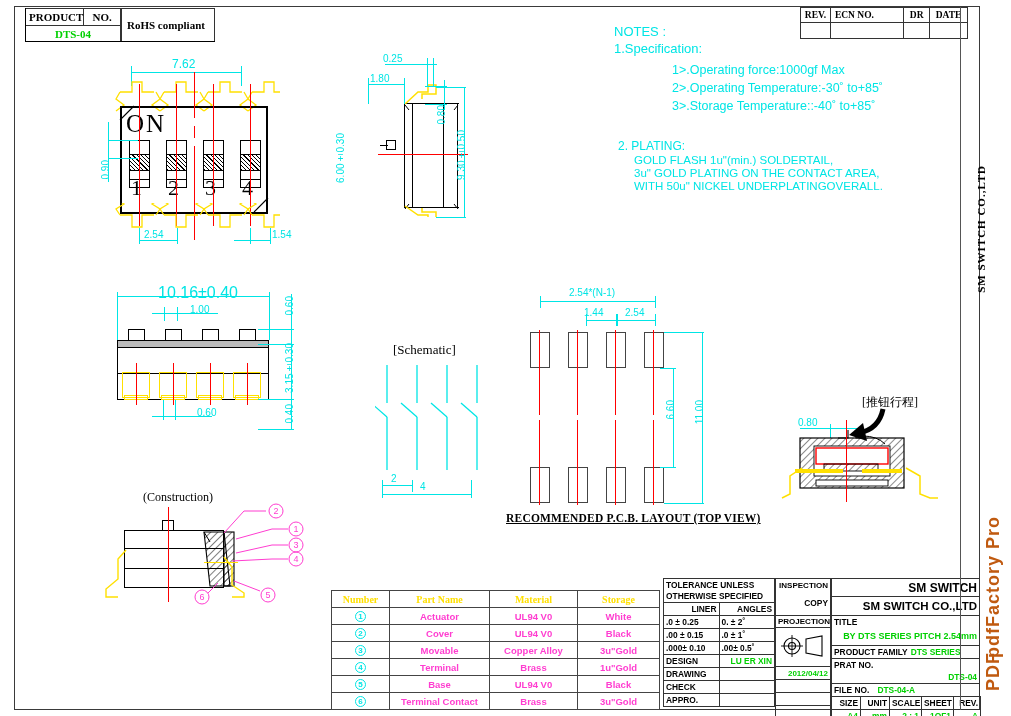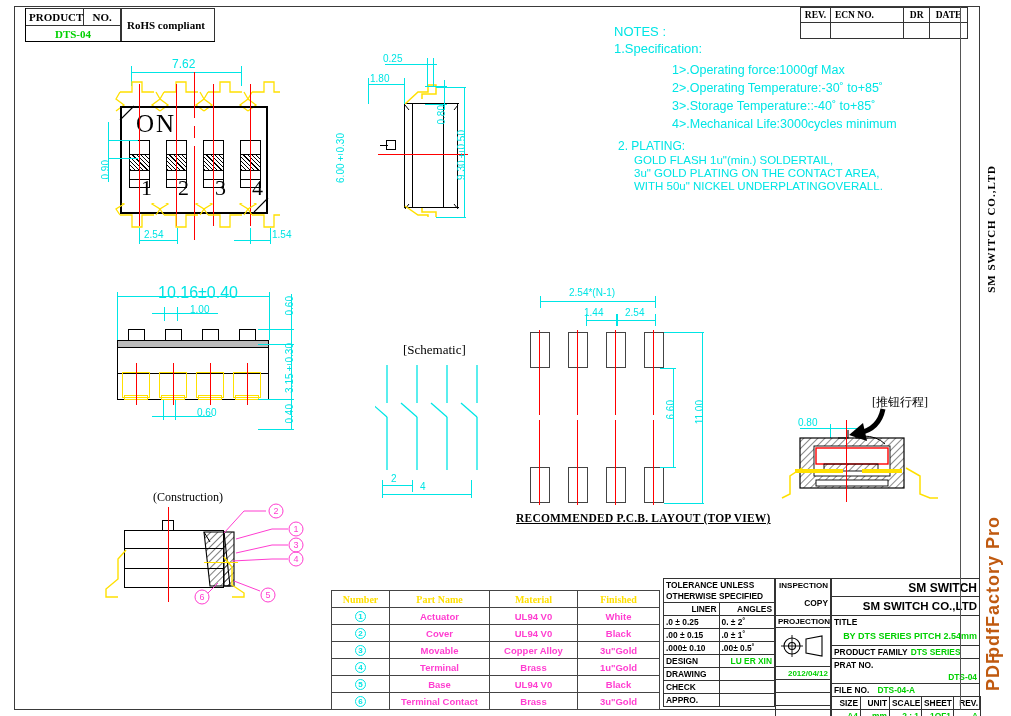--- a/index.html
+++ b/index.html
@@ -8,21 +8,21 @@
     width:1011px; height:716px; position:relative; overflow:hidden;
     font-family:"Liberation Serif", serif; color:#000;
   }
   .page { position:absolute; inset:0; }
   .frame { position:absolute; left:14px; top:6px; width:966px; height:704px; border:1.5px solid #3a3a3a; }
   .abs { position:absolute; }
   .cyan { color:#00e5e5; }
   .green { color:#00d000; }
   .txt { position:absolute; white-space:pre; line-height:1.05; }
   .sans { font-family:"Liberation Sans", sans-serif; }
-  .serif { font-family:"Liberation Serif", serif;margin-left:10px; }
+  .serif { font-family:"Liberation Serif", serif; }
   .vert { writing-mode:vertical-rl; transform:rotate(180deg); }
 
   
   .hdrTbl { position:absolute; border-collapse:collapse; }
   .hdrTbl td { border:1.2px solid #333; padding:0; text-align:center; font-size:11px;
                font-family:"Liberation Serif", serif; font-weight:bold; }
 
   
   .ln { position:absolute; background:#000; }
   .lnc { position:absolute; background:#00e5e5; }
@@ -98,21 +98,20 @@
       <td style="height:16px;"></td>
     </tr>
   </tbody>
     </table>
 
   <div class="notes" style="left:614px; top:24px; font-size:13px;">NOTES :</div>
   <div class="notes" style="left:614px; top:41px; font-size:13px;">1.Specification:</div>
   <div class="notes" style="left:672px; top:63px; font-size:12.5px;">1&gt;.Operating force:1000gf Max</div>
   <div class="notes" style="left:672px; top:81px; font-size:12.5px;">2&gt;.Operating Temperature:-30˚ to+85˚</div>
   <div class="notes" style="left:672px; top:99px; font-size:12.5px;">3&gt;.Storage Temperature::-40˚ to+85˚</div>
-  <div class="notes" style="left:672px; top:117px; font-size:12.5px;">4&gt;.Mechanical Life:3000cycles minimum</div>
   <div class="notes" style="left:618px; top:139px; font-size:12px;">2. PLATING:</div>
   <div class="notes" style="left:634px; top:154px; font-size:11.5px;">GOLD FLASH 1u"(min.) SOLDERTAIL,</div>
   <div class="notes" style="left:634px; top:167px; font-size:11.5px;">3u" GOLD PLATING  ON THE CONTACT AREA,</div>
   <div class="notes" style="left:634px; top:180px; font-size:11.5px;">WITH 50u" NICKEL UNDERPLATINGOVERALL.</div>
 
   <div>
 
     <div class="lnc" style="left:131px; top:72px; width:110px; height:1px;"></div>
     <div class="lnc" style="left:131px; top:66px; width:1px; height:20px;"></div>
     <div class="lnc" style="left:241px; top:66px; width:1px; height:20px;"></div>
@@ -465,21 +464,21 @@
     </svg>
     <div class="lnr" style="left:846px; top:420px; width:1.3px; height:82px;"></div>
   </div>
 
   <table id="bom">
     <tbody>
         <tr>
       <td class="hd" style="width:58px;">Number</td>
       <td class="hd" style="width:100px;">Part Name</td>
       <td class="hd" style="width:88px;">Material</td>
-      <td class="hd" style="width:82px;">Finished</td>
+      <td class="hd" style="width:82px;">Storage</td>
     </tr>
     <tr>
       <td><span class="balloon">1</span></td>
       <td class="cell">Actuator</td>
       <td class="cell">UL94 V0</td>
       <td class="cell">White</td>
     </tr>
     <tr>
       <td><span class="balloon">2</span></td>
       <td class="cell">Cover</td>

